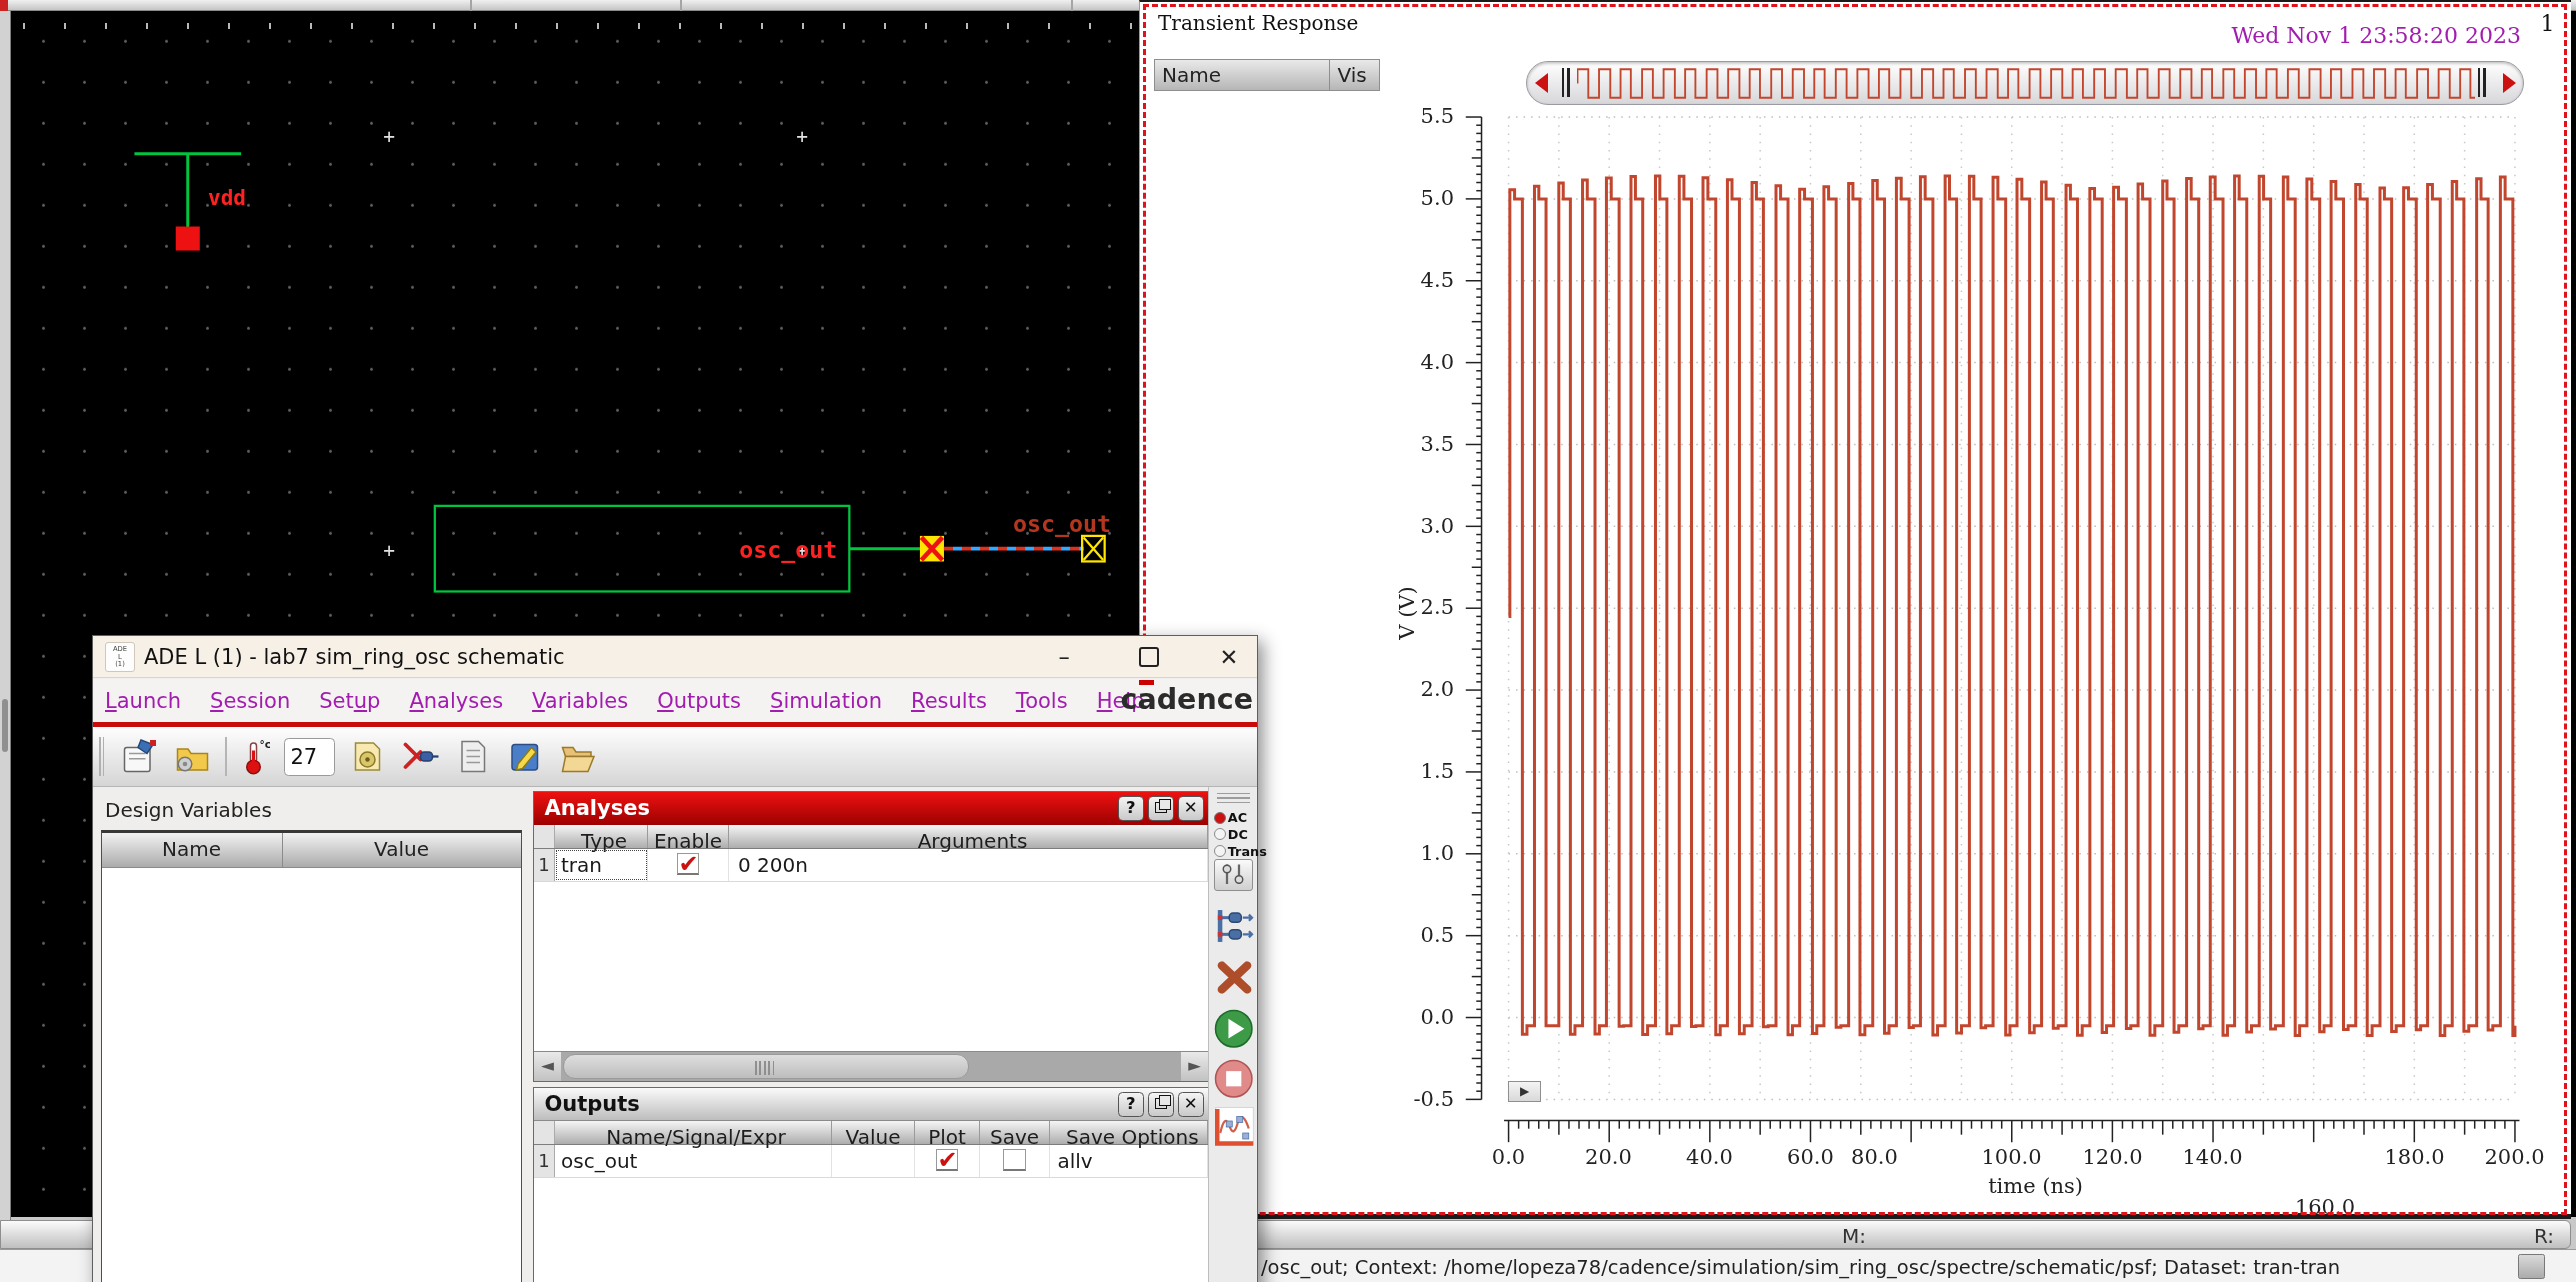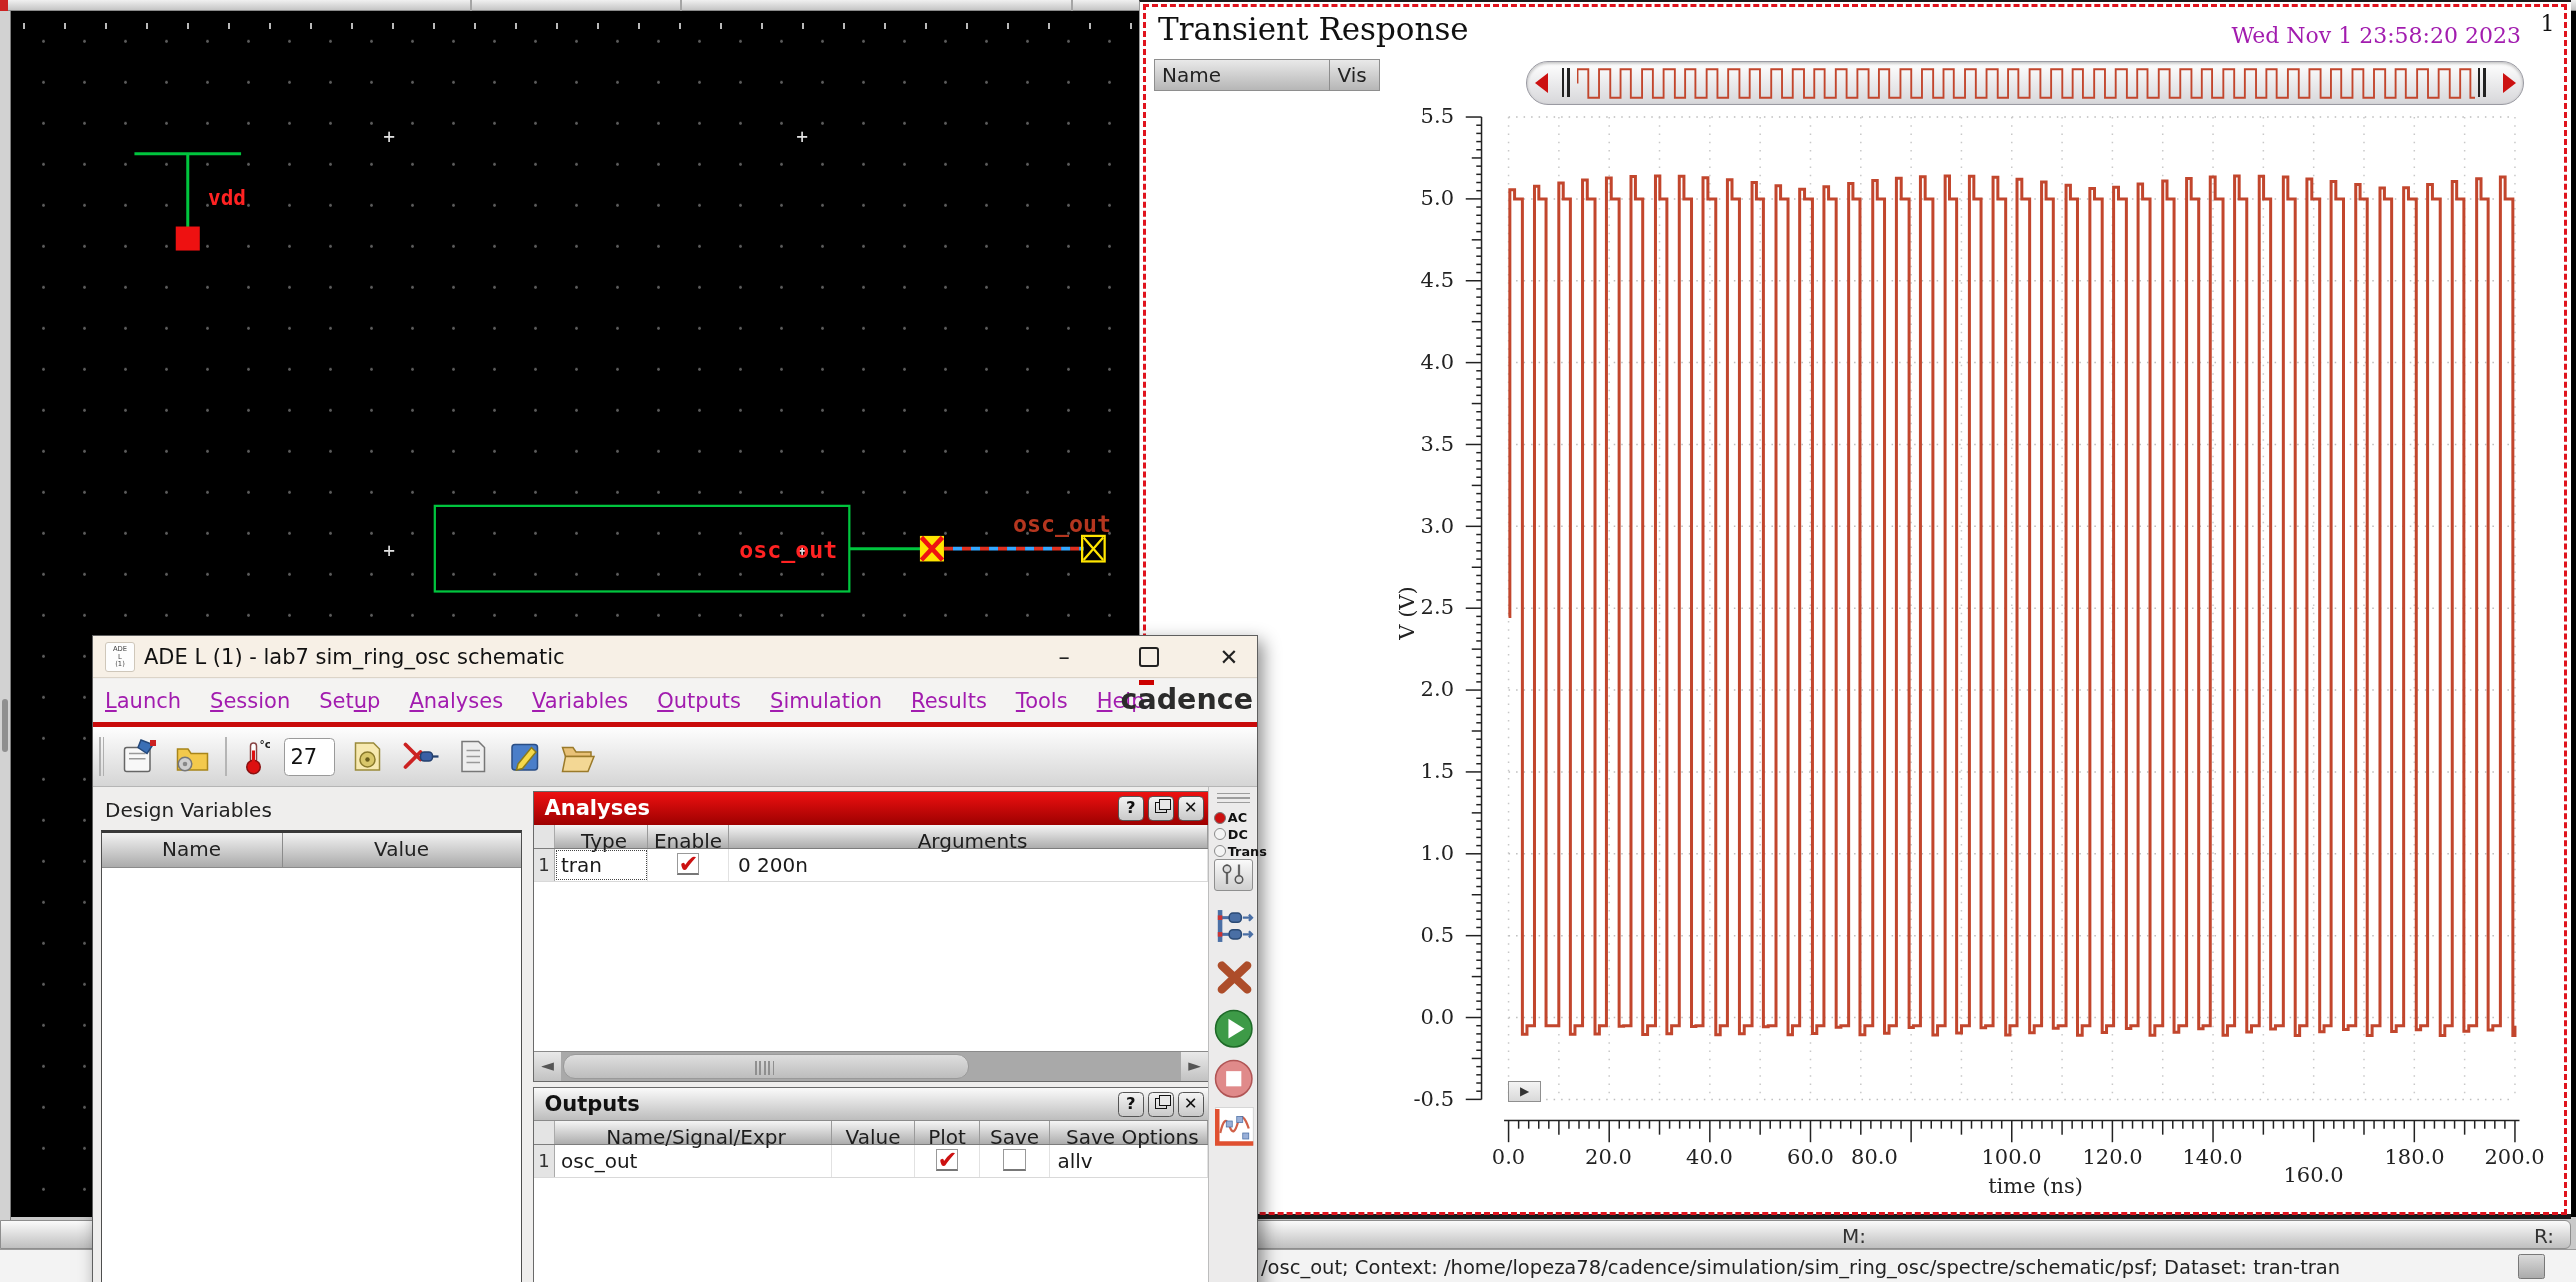--- a/index.html
+++ b/index.html
@@ -29,21 +29,21 @@
 #bar-prompt{position:absolute;left:0;top:1249px;width:2576px;height:34px;z-index:1;
   background:#f3f3f3;border-top:0.8px solid #9b9b9b;color:#222}
 #prompt-text{position:absolute;left:1261px;top:6px;white-space:nowrap;font-size:19.5px}
 #sizegrip{position:absolute;left:2518px;top:3.8px;width:27px;height:25.5px;background:linear-gradient(#dadada,#ababab);
   border:1.5px solid #787878;border-radius:2.3px}
 
 
 #wave-win{position:absolute;left:1139px;top:0;width:1432px;height:1219px;background:#fff;z-index:2;
   border-top:2.3px solid #1b1b1b;border-bottom:5.3px solid #1b1b1b;border-left:0.8px solid #9a9a9a}
 #wave-dashed{position:absolute;left:3px;top:1.5px;right:4.5px;bottom:-0.8px;border:3.8px dashed #e0131d;pointer-events:none;z-index:9}
-#wv-title{position:absolute;left:18px;top:9px;font-family:"DejaVu Serif","Liberation Serif",serif;font-size:31px;color:#111}
+#wv-title{position:absolute;left:18px;top:9px;font-family:"DejaVu Serif","Liberation Serif",serif;font-size:20px;color:#111}
 #wv-date{position:absolute;right:50px;top:21px;font-family:"DejaVu Serif","Liberation Serif",serif;font-size:22px;color:#a21caf}
 #wv-page{position:absolute;right:16.5px;top:9px;font-family:"DejaVu Serif","Liberation Serif",serif;font-size:22px;color:#111}
 .panel-hdr{position:absolute;top:57px;height:32px;background:linear-gradient(#e9e9e9,#b6b6b6);
   border:0.8px solid #8e8e8e;line-height:30px;padding-left:7.5px;color:#222}
 #hdr-name{left:13.5px;width:176px}
 #hdr-vis{left:189px;width:51px}
 #wv-panel{position:absolute;left:13.5px;top:89px;width:234px;height:1097px;background:#fdfdfd;border-right:1.5px solid #b9b9b9}
 #funnel-btn{position:absolute;left:192px;top:27px;width:33px;height:33px;background:#fff;border:0.8px solid #cfcfcf}
 .tree-branch{position:absolute;left:4.5px;top:65px;width:16.5px;height:19.5px;border-left:1.5px dotted #777;border-bottom:1.5px dotted #777}
 #sig-swatch{position:absolute;left:24px;top:63px;width:28.5px;height:21px;background:#bf3b2a;border:1.5px solid #7c2115}
@@ -509,21 +509,21 @@
       </div>
     <div id="xtick-layer">
         <span class="xtick-label" style="left: 327px; top: 1143px;">0.0</span>
         <span class="xtick-label" style="left: 427px; top: 1143px;">20.0</span>
         <span class="xtick-label" style="left: 528px; top: 1143px;">40.0</span>
         <span class="xtick-label" style="left: 629px; top: 1143px;">60.0</span>
         <span class="xtick-label" style="left: 693px; top: 1143px;">80.0</span>
         <span class="xtick-label" style="left: 830px; top: 1143px;">100.0</span>
         <span class="xtick-label" style="left: 931px; top: 1143px;">120.0</span>
         <span class="xtick-label" style="left: 1031px; top: 1143px;">140.0</span>
-        <span class="xtick-label" style="left: 1132px; top: 1161px;">160.0</span>
+        <span class="xtick-label" style="left: 1132px; top: 1193px; text-align: right;">160.0</span>
         <span class="xtick-label" style="left: 1233px; top: 1143px;">180.0</span>
         <span class="xtick-label" style="left: 1333px; top: 1143px;">200.0</span>
       </div>
     <div id="ylabel">V (V)</div>
     <div id="xlabel">time (ns)</div>
     <div id="strip-expander">▶</div>
   </div>
 
   <div id="ade-win">
     <div id="ade-titlebar">

